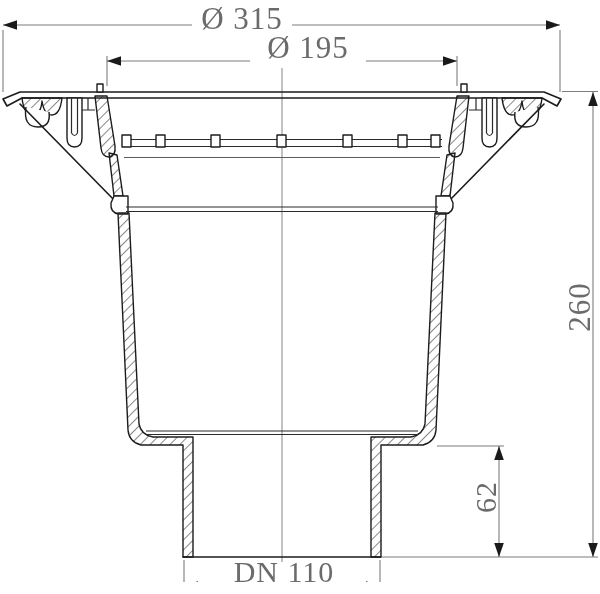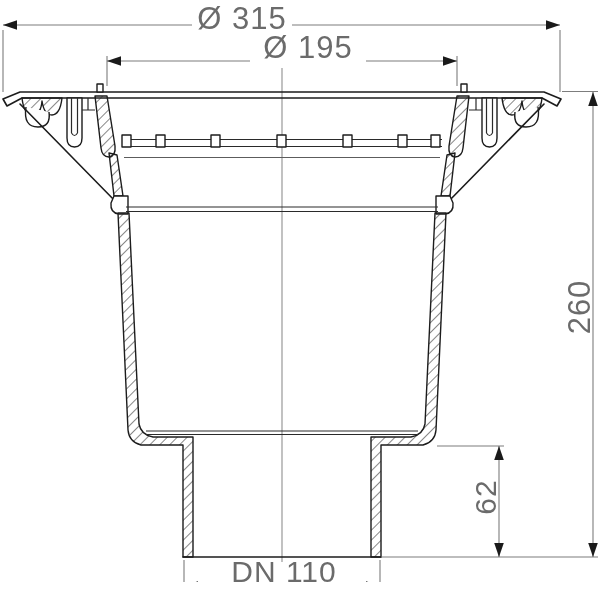--- a/index.html
+++ b/index.html
@@ -1,20 +1,20 @@
 <!DOCTYPE html>
 <html><head>
 <meta charset="utf-8">
 <style>
   html,body{margin:0;padding:0;background:#ffffff;}
   .canvas{
     position:relative;
     width:600px;height:582px;
     background:#ffffff;
-    font-family:Liberation Sans, sans-serif;
+    font-family:Liberation Serif, serif;
     overflow:hidden;
   }
   svg{display:block;}
   .body-line{stroke:#1c1c1c;stroke-width:1.6;fill:none;stroke-linejoin:round;stroke-linecap:round;}
   .body-line-thin{stroke:#2a2a2a;stroke-width:1.2;fill:none;}
   .edge-line{stroke:#5c5c5c;stroke-width:1;fill:none;}
   .hatched{fill:url(#hatch);stroke:#1c1c1c;stroke-width:1.4;stroke-linejoin:round;}
   .whitepart{fill:#ffffff;stroke:#1c1c1c;stroke-width:1.4;stroke-linejoin:round;}
   .centerline{stroke:#8f8f8f;stroke-width:1.1;fill:none;}
   .dim-line{stroke:#7d7d7d;stroke-width:1.1;fill:none;}

